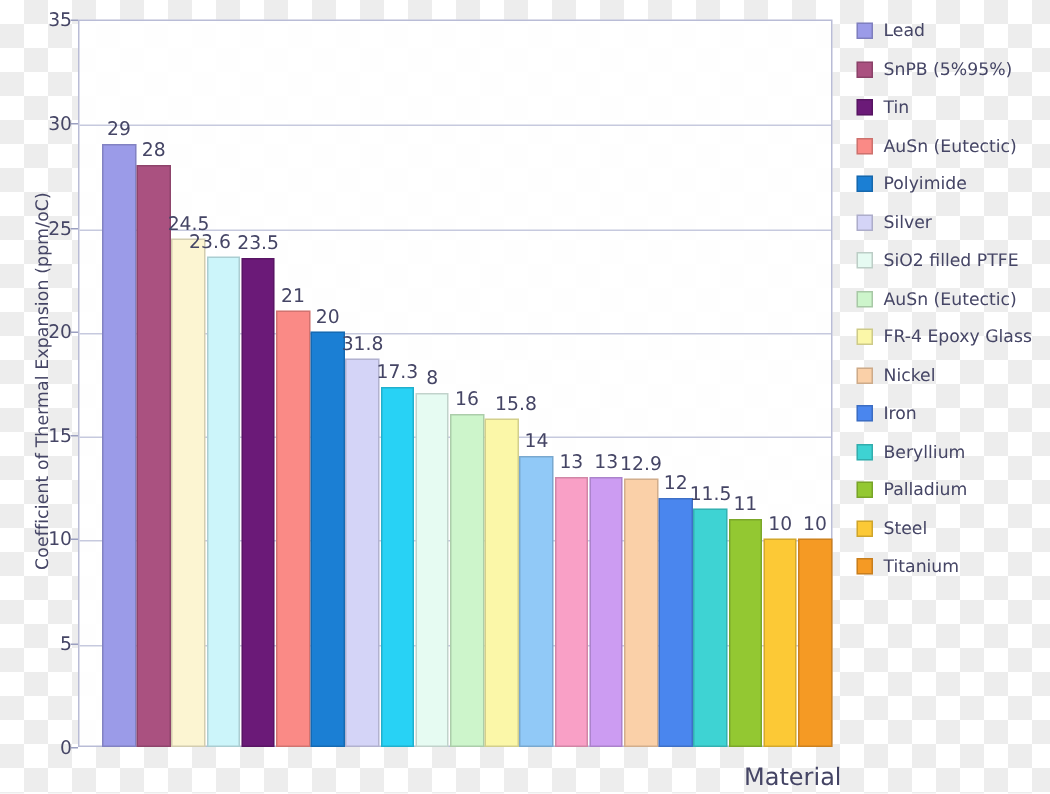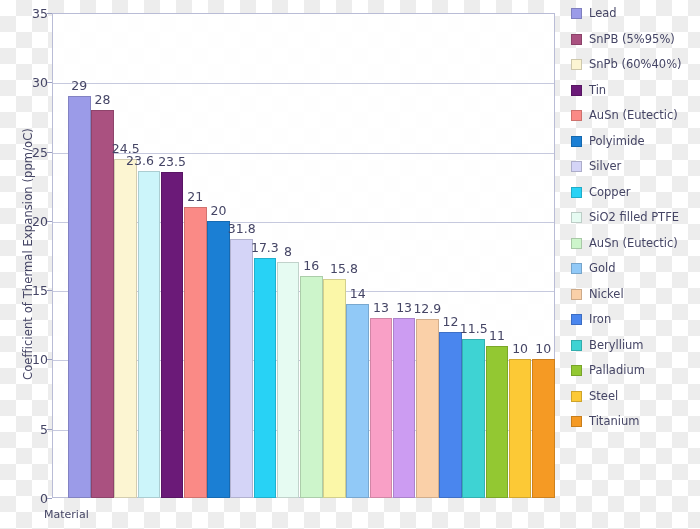--- a/index.html
+++ b/index.html
@@ -95,38 +95,38 @@
     font-size: 12.5px;
     color: #454565;
     white-space: nowrap;
     text-align: center;
     transform: translateX(-50%);
   }
 
   
   .x-axis-title {
     position: absolute;
-    left: 44px;
+    left: 58px;
     top: 508px;
     width: 503px;
-    text-align: left;
-    font-size: 11px;
+    text-align: right;
+    font-size: 16px;
     color: #454565;
   }
 
   
   .legend {
     position: absolute;
     left: 571px;
     top: 8px;
     width: 129px;
   }
   .legend-item {
     display: flex;
-    align-items: flex-start;
+    align-items: center;
     height: 25.5px;
   }
   .legend-swatch {
     width: 11px;
     height: 11px;
     flex: 0 0 11px;
     border: 1px solid rgba(0,0,0,0.18);
     box-sizing: border-box;
     margin-right: 7px;
   }
@@ -224,54 +224,46 @@
   <div class="legend" id="legend">
       <div class="legend-item">
         <span class="legend-swatch" style="background: rgb(155, 155, 232);"></span>
         <span class="legend-label">Lead</span>
       </div>
       <div class="legend-item">
         <span class="legend-swatch" style="background: rgb(170, 81, 128);"></span>
         <span class="legend-label">SnPB (5%95%)</span>
       </div>
       <div class="legend-item">
-        <span class="legend-swatch" style="background: rgb(252, 245, 210);"></span>
-        <span class="legend-label">SnPb (60%40%)</span>
-      </div>
-      <div class="legend-item">
         <span class="legend-swatch" style="background: rgb(107, 26, 120);"></span>
         <span class="legend-label">Tin</span>
       </div>
       <div class="legend-item">
         <span class="legend-swatch" style="background: rgb(250, 138, 134);"></span>
         <span class="legend-label">AuSn (Eutectic)</span>
       </div>
       <div class="legend-item">
         <span class="legend-swatch" style="background: rgb(27, 127, 212);"></span>
         <span class="legend-label">Polyimide</span>
       </div>
       <div class="legend-item">
         <span class="legend-swatch" style="background: rgb(212, 212, 247);"></span>
         <span class="legend-label">Silver</span>
       </div>
       <div class="legend-item">
-        <span class="legend-swatch" style="background: rgb(40, 210, 245);"></span>
-        <span class="legend-label">Copper</span>
-      </div>
-      <div class="legend-item">
         <span class="legend-swatch" style="background: rgb(230, 251, 242);"></span>
         <span class="legend-label">SiO2 filled PTFE</span>
       </div>
       <div class="legend-item">
         <span class="legend-swatch" style="background: rgb(205, 245, 203);"></span>
         <span class="legend-label">AuSn (Eutectic)</span>
       </div>
       <div class="legend-item">
-        <span class="legend-swatch" style="background: rgb(145, 201, 247);"></span>
-        <span class="legend-label">Gold</span>
+        <span class="legend-swatch" style="background: rgb(251, 247, 168);"></span>
+        <span class="legend-label">FR-4 Epoxy Glass</span>
       </div>
       <div class="legend-item">
         <span class="legend-swatch" style="background: rgb(250, 208, 168);"></span>
         <span class="legend-label">Nickel</span>
       </div>
       <div class="legend-item">
         <span class="legend-swatch" style="background: rgb(74, 134, 238);"></span>
         <span class="legend-label">Iron</span>
       </div>
       <div class="legend-item">

